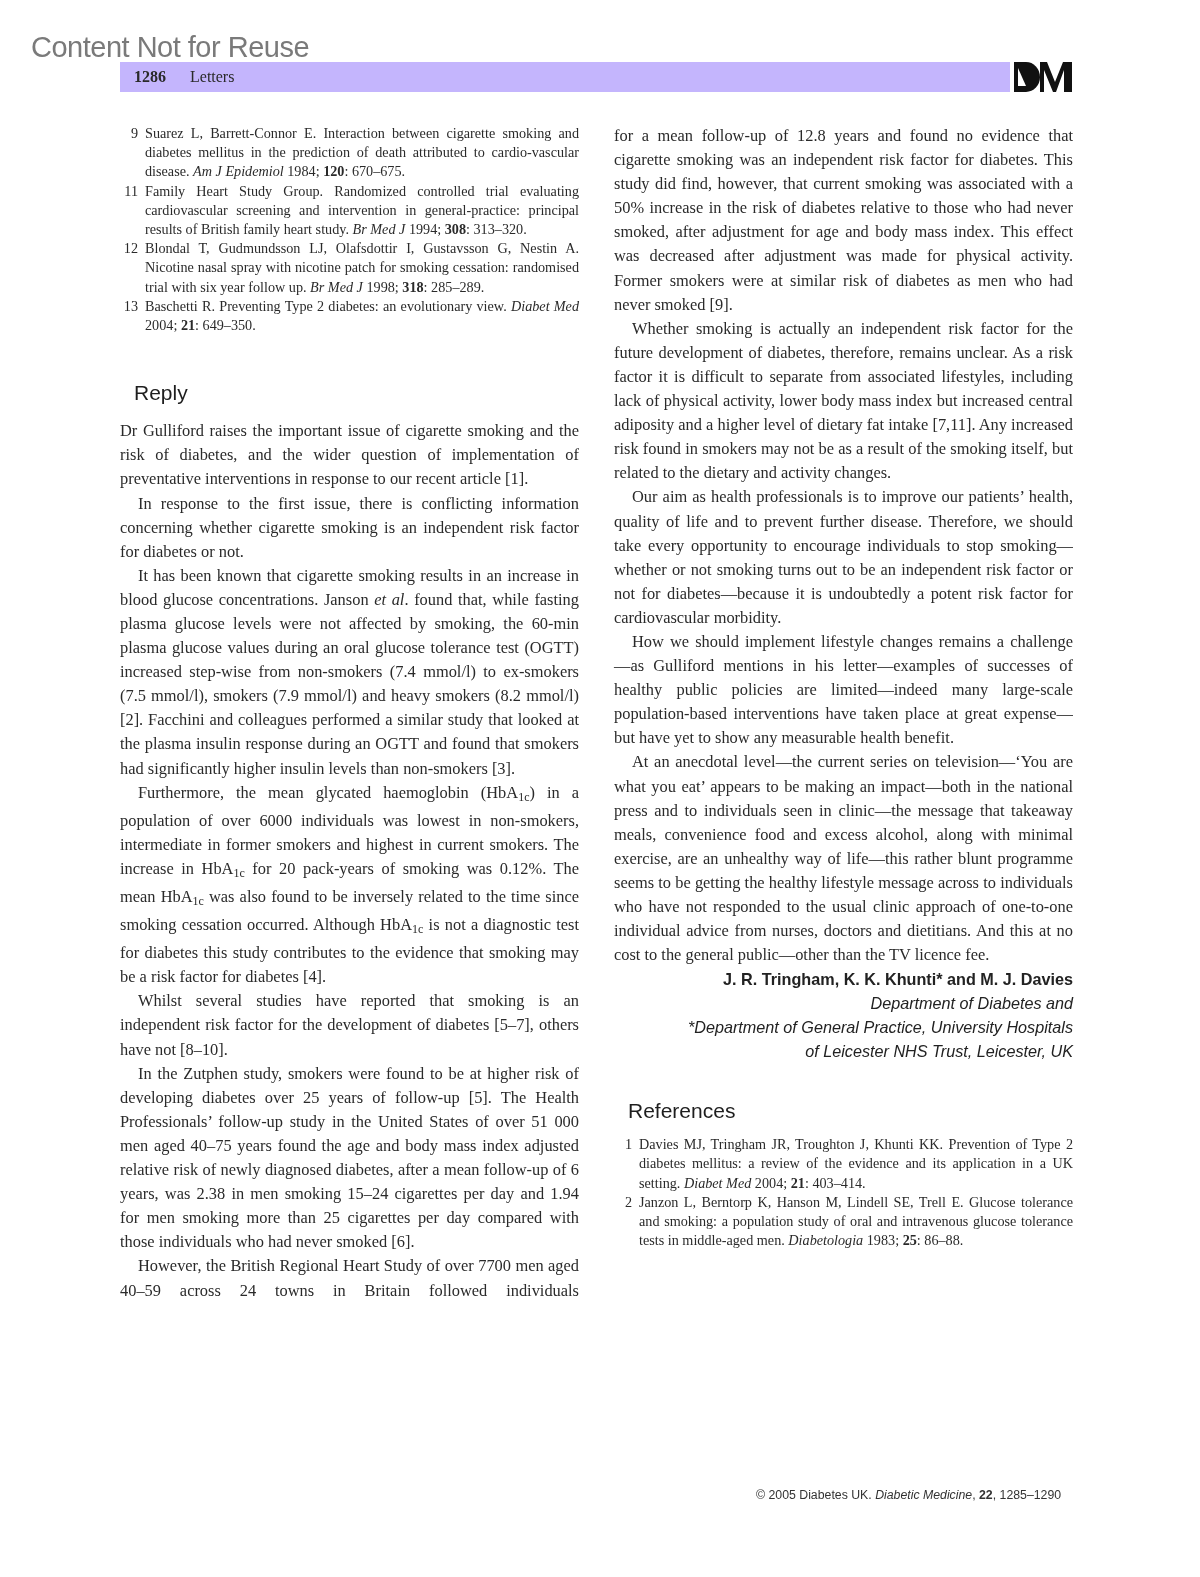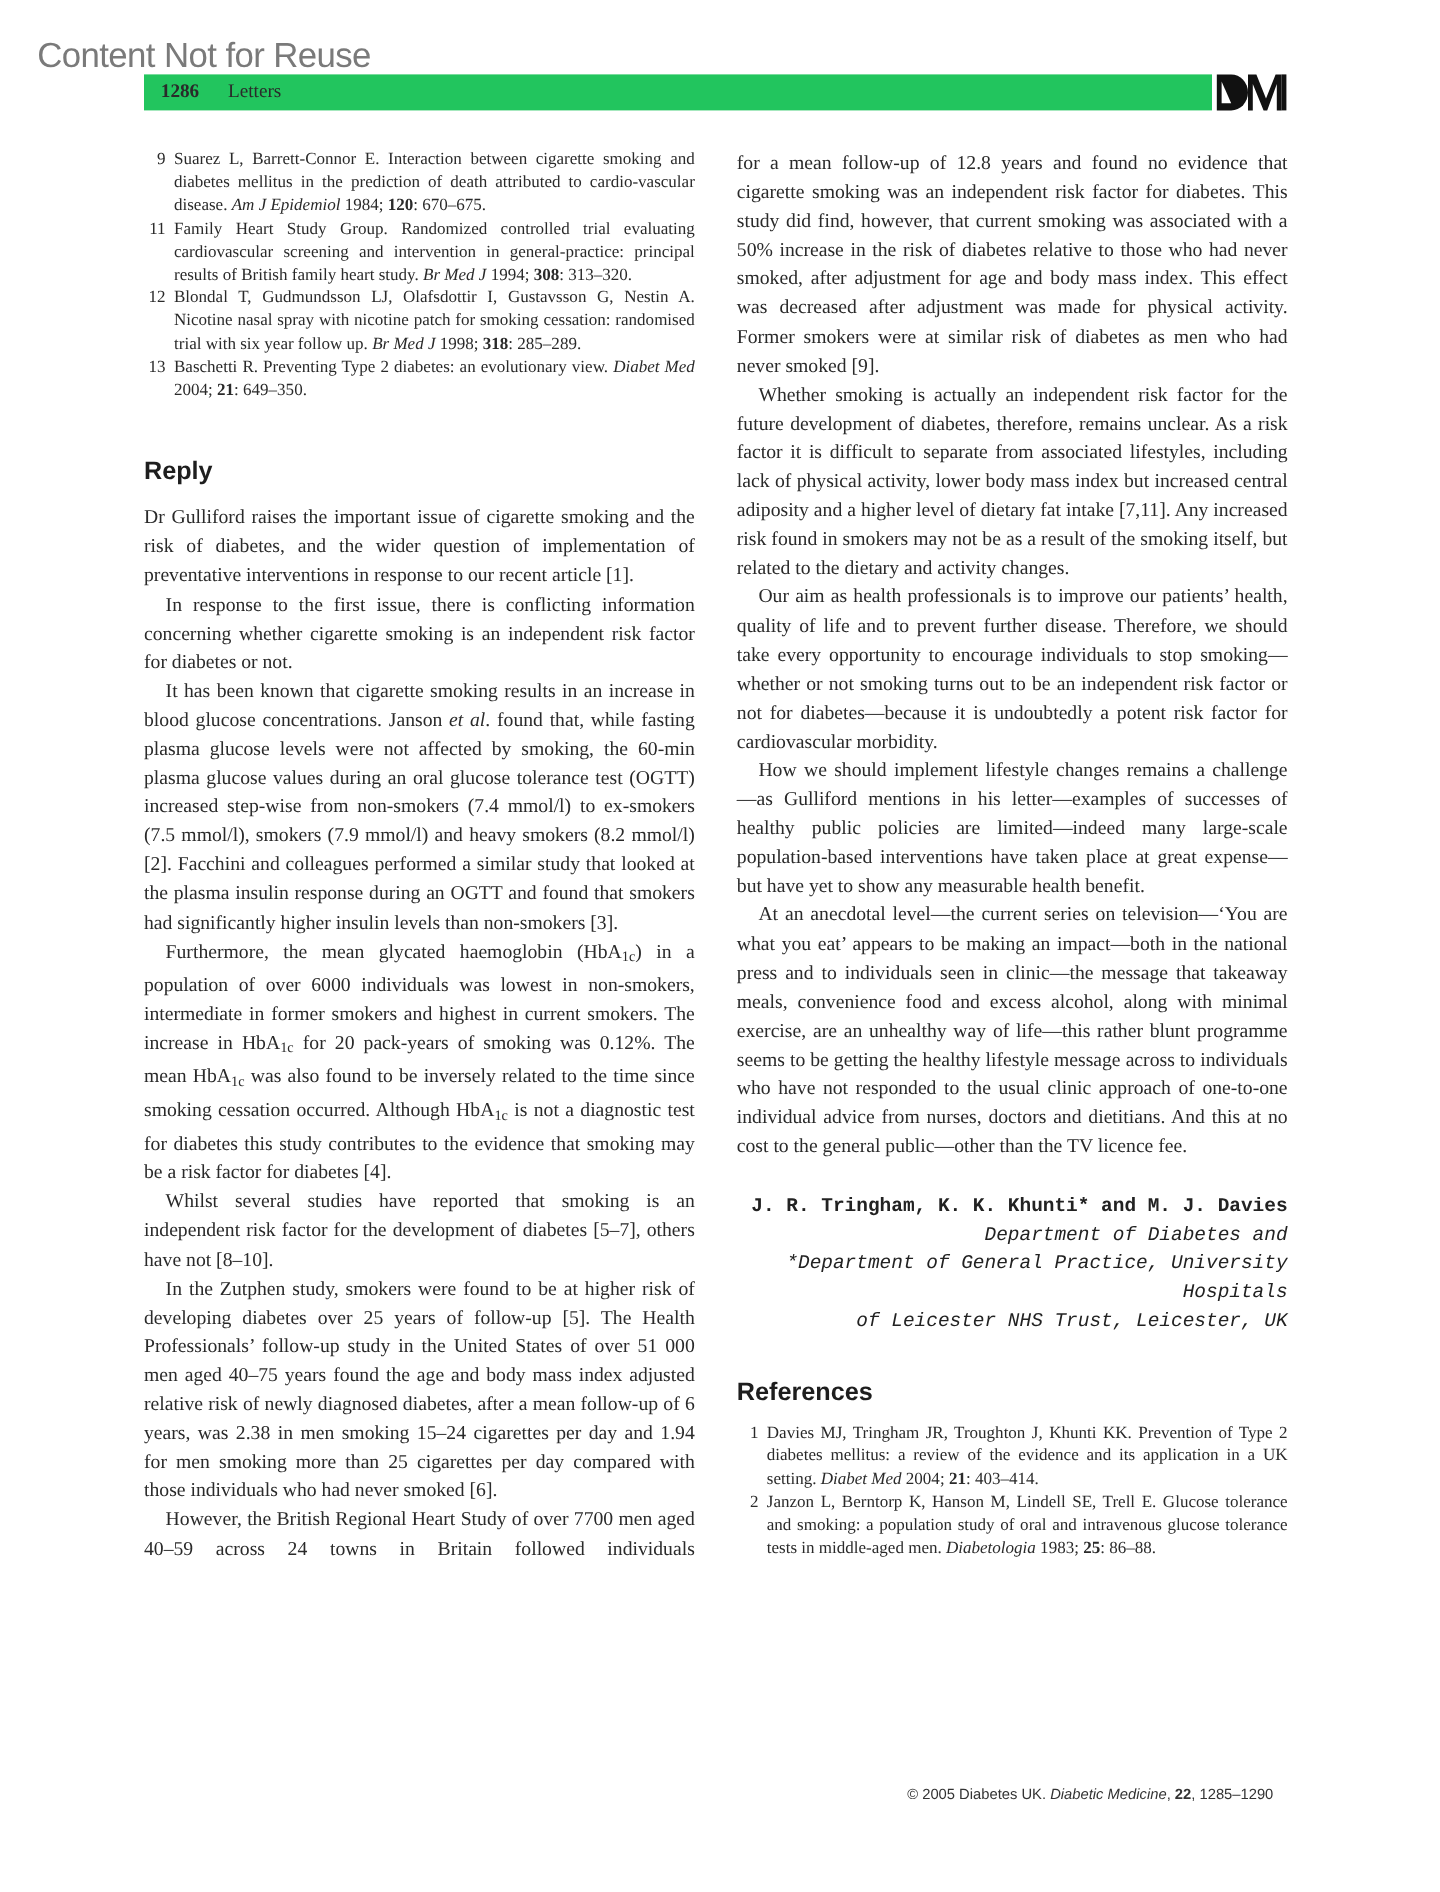--- a/index.html
+++ b/index.html
@@ -1,32 +1,32 @@
 <!DOCTYPE html>
 <html><head>
 <meta charset="utf-8">
 <style>
   html, body { margin:0; padding:0; background:#ffffff; }
   body { width:1200px; height:1577px; position:relative; overflow:hidden;
          font-family:"Liberation Serif", "DejaVu Serif", serif; color:#2a2a2a; }
   .watermark { position:absolute; left:31px; top:28px; font-family:"Liberation Sans", sans-serif;
                font-size:29px; color:#7a7a7a; letter-spacing:-0.5px; line-height:38px; }
-  .header-bar { position:absolute; left:120px; top:62px; width:890px; height:30px; background:#22c55e; }
+  .header-bar { position:absolute; left:120px; top:62px; width:890px; height:30px; background:#c4b5fd; }
   .header-bar .pg { position:absolute; left:14px; top:6px; font-size:16px; font-weight:bold; color:#2a2a2a; }
   .header-bar .sec { position:absolute; left:70px; top:6px; font-size:16px; color:#2a2a2a; }
   .logo { position:absolute; left:1012px; top:60px; width:62px; height:34px; }
   .col { position:absolute; top:124px; width:459px; }
   .col.left { left:120px; }
   .col.right { left:614px; }
   .refs { list-style:none; margin:0; padding:0; font-size:14.2px; line-height:19.2px; text-align:justify; }
   .refs li { position:relative; padding-left:25px; }
   .refs li .num { position:absolute; left:0; width:18px; text-align:right; }
   .refs i { font-style:italic; }
-  .section-head { font-family:"Liberation Sans", "DejaVu Sans", sans-serif; font-weight:bold; font-size:21px;
-                  color:#1e1e1e; margin:0; }
+  .section-head { font-family:"Liberation Sans", "DejaVu Sans", sans-serif; font-weight:normal; font-size:21px;
+                  color:#1e1e1e; margin:14px; }
   .body-text p { margin:0; font-size:16.4px; line-height:24.1px; text-align:justify; text-indent:18px; }
   .body-text p.first { text-indent:0; }
   sub { font-size:12px; vertical-align:-3px; }
   .signature { font-family:"Liberation Sans", "DejaVu Sans", sans-serif; text-align:right; font-size:16.2px; line-height:24px; }
   .signature .authors { font-weight:bold; color:#222; }
   .signature .aff { font-style:italic; color:#222; }
   .footer { position:absolute; left:756px; top:1488px; width:318px; 
             font-family:"Liberation Sans", "DejaVu Sans", sans-serif; font-size:12.3px; color:#333; }
 </style>
 </head>
@@ -69,21 +69,21 @@
 
 <div class="col right">
   <div class="body-text">
     <p class="first">for a mean follow-up of 12.8 years and found no evidence that cigarette smoking was an independent risk factor for diabetes. This study did find, however, that current smoking was associated with a 50% increase in the risk of diabetes relative to those who had never smoked, after adjustment for age and body mass index. This effect was decreased after adjustment was made for physical activity. Former smokers were at similar risk of diabetes as men who had never smoked [9].</p>
     <p>Whether smoking is actually an independent risk factor for the future development of diabetes, therefore, remains unclear. As a risk factor it is difficult to separate from associated lifestyles, including lack of physical activity, lower body mass index but increased central adiposity and a higher level of dietary fat intake [7,11]. Any increased risk found in smokers may not be as a result of the smoking itself, but related to the dietary and activity changes.</p>
     <p>Our aim as health professionals is to improve our patients’ health, quality of life and to prevent further disease. Therefore, we should take every opportunity to encourage individuals to stop smoking—whether or not smoking turns out to be an independent risk factor or not for diabetes—because it is undoubtedly a potent risk factor for cardiovascular morbidity.</p>
     <p>How we should implement lifestyle changes remains a challenge—as Gulliford mentions in his letter—examples of successes of healthy public policies are limited—indeed many large-scale population-based interventions have taken place at great expense—but have yet to show any measurable health benefit.</p>
     <p>At an anecdotal level—the current series on television—‘You are what you eat’ appears to be making an impact—both in the national press and to individuals seen in clinic—the message that takeaway meals, convenience food and excess alcohol, along with minimal exercise, are an unhealthy way of life—this rather blunt programme seems to be getting the healthy lifestyle message across to individuals who have not responded to the usual clinic approach of one-to-one individual advice from nurses, doctors and dietitians. And this at no cost to the general public—other than the TV licence fee.</p>
   </div>
 
-  <div class="signature" style="margin-top:26px;font-family:Liberation Mono, monospace;">
+  <div class="signature" style="">
     <div class="authors">J. R. Tringham, K. K. Khunti* and M. J. Davies</div>
     <div class="aff">Department of Diabetes and</div>
     <div class="aff">*Department of General Practice, University Hospitals</div>
     <div class="aff">of Leicester NHS Trust, Leicester, UK</div>
   </div>
 
   <h2 class="section-head" style="margin-top:36px;margin-bottom:12px;">References</h2>
 
   <ol class="refs">
     <li><span class="num">1</span><span>Davies MJ, Tringham JR, Troughton J, Khunti KK. Prevention of Type 2 diabetes mellitus: a review of the evidence and its application in a UK setting. </span><i>Diabet Med</i><span> 2004; </span><b>21</b><span>: 403–414.</span></li>

